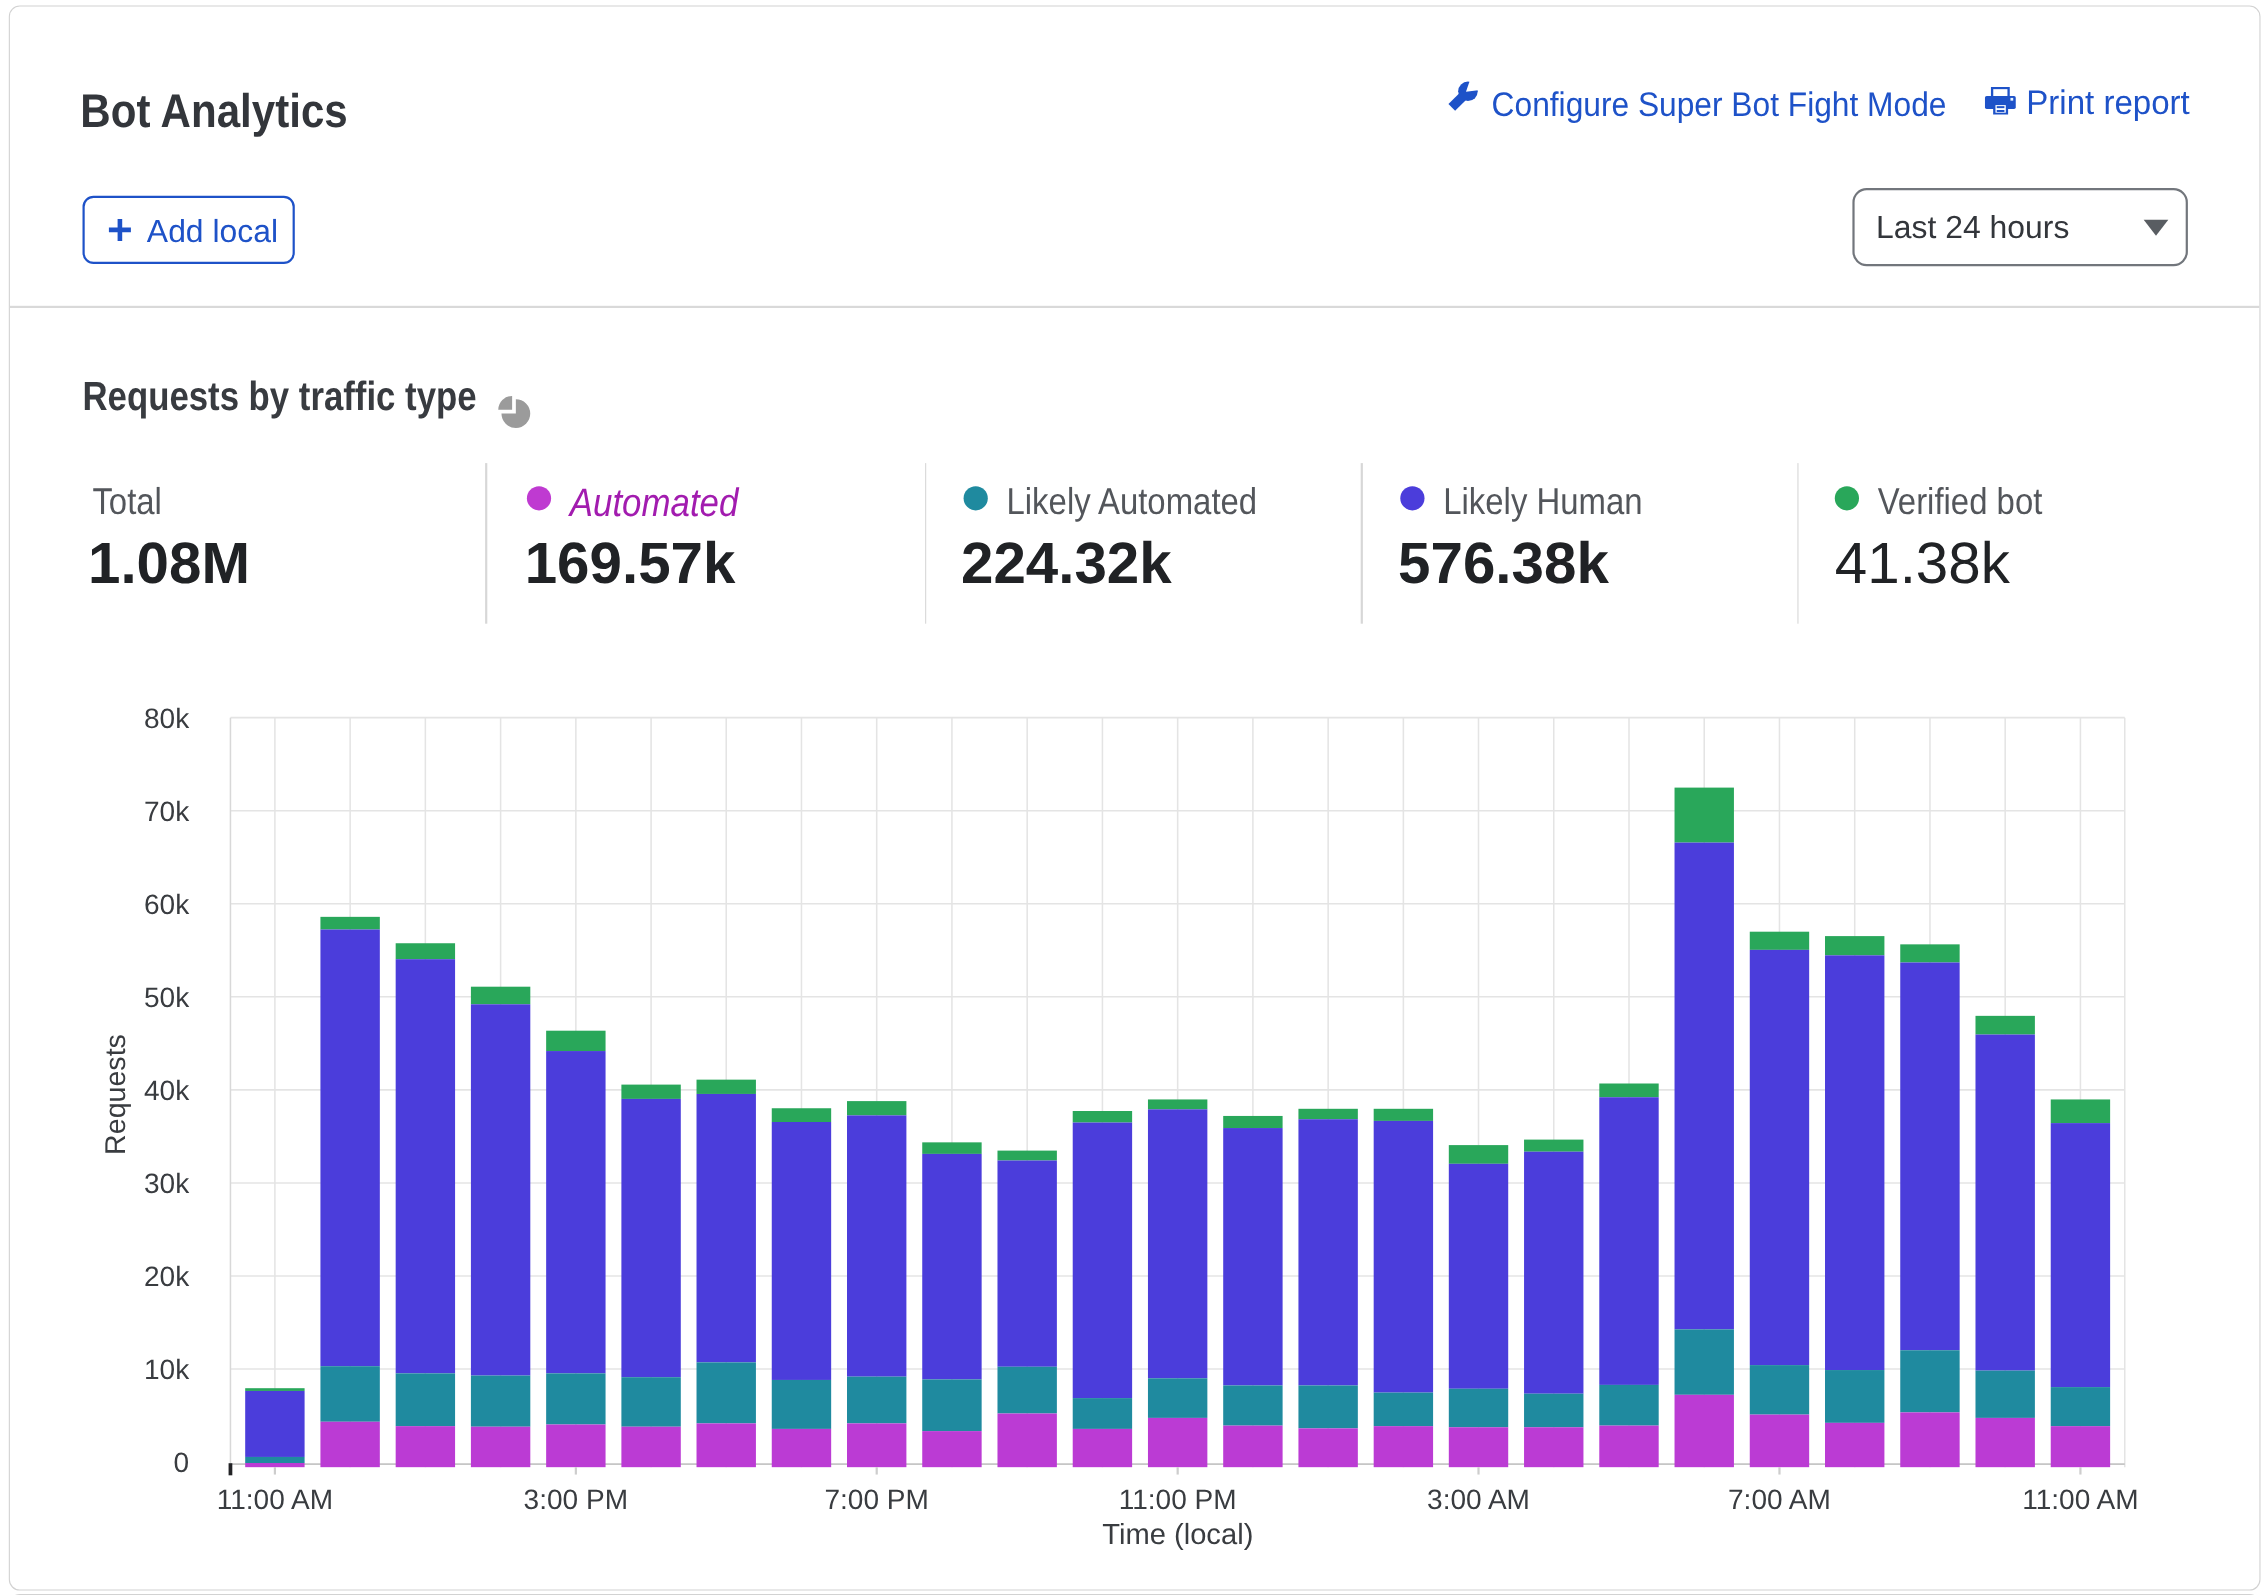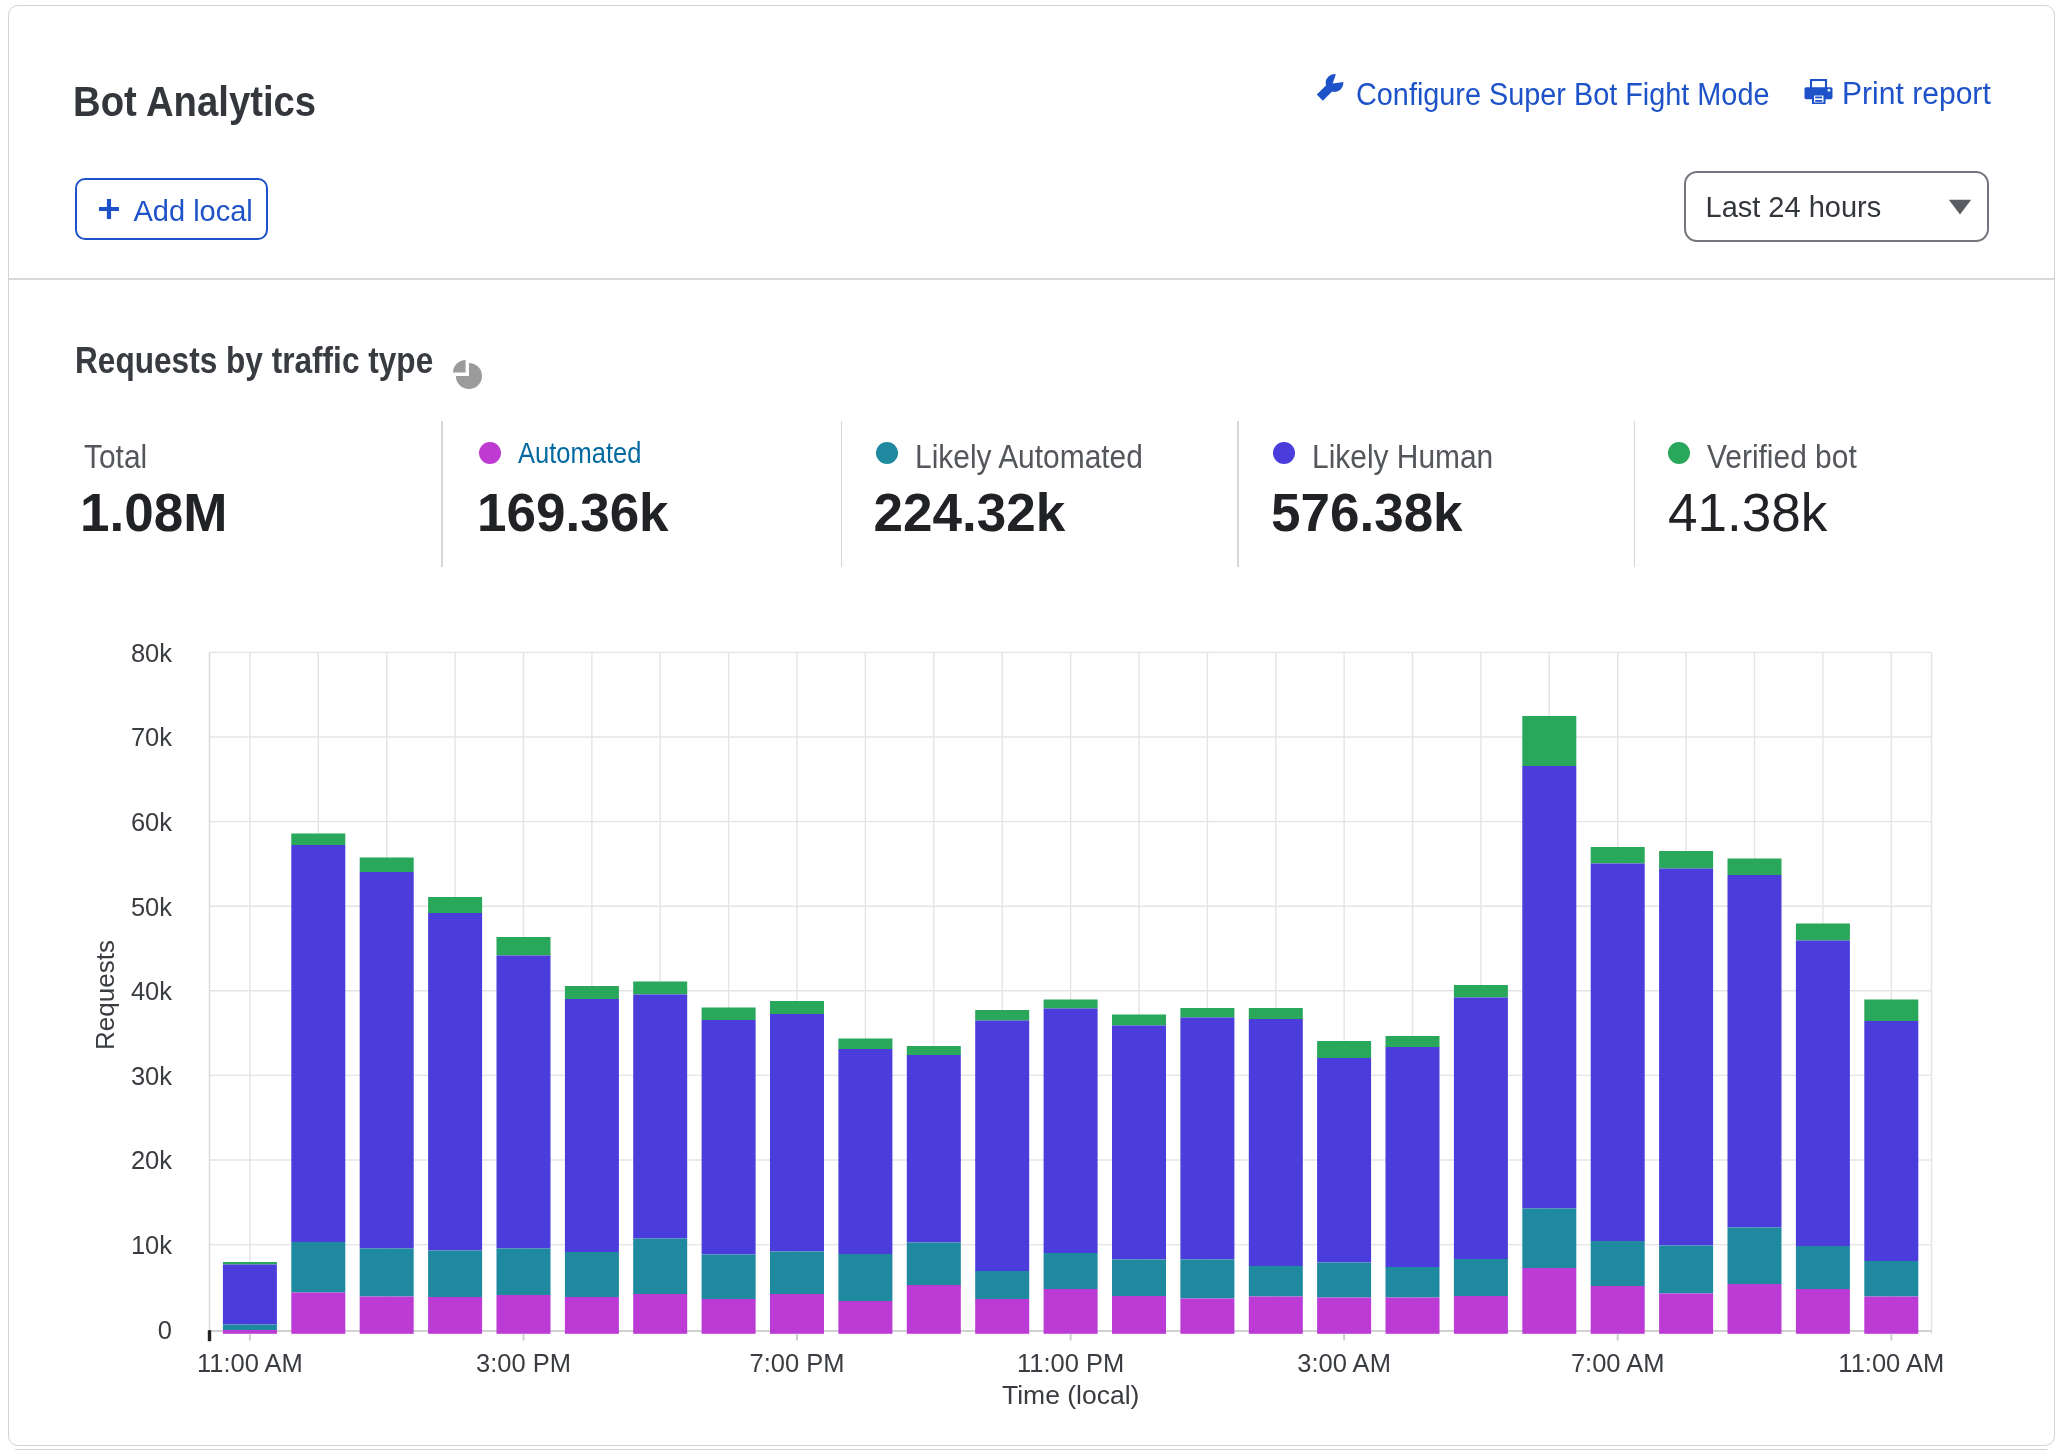--- a/index.html
+++ b/index.html
@@ -47,22 +47,22 @@
 <div class="abs" style="left:74.5px;top:342px;font-size:37px;font-weight:700;color:#383b40;line-height:1;"><span class="sx" style="transform:scaleX(0.854);">Requests by traffic type</span></div>
 <svg class="abs" style="left:452px;top:359px;" width="31" height="31" viewBox="0 0 32 32">
   <path d="M17.5 17.5 L17.5 4 A13.5 13.5 0 1 1 4 17.5 Z" fill="#9b9b9b"></path>
   <path d="M14 14 L1 14 A13 13 0 0 1 14 1 Z" fill="#9b9b9b"></path>
 </svg>
 
 <div class="abs" style="left:83.5px;top:439.2px;font-size:34px;color:#53565b;line-height:1;"><span class="sx" style="transform:scaleX(0.88);">Total</span></div>
 <div class="abs" style="left:80px;top:485.7px;font-size:53px;font-weight:700;color:#202225;line-height:1;">1.08M</div>
 <div class="abs" style="left:441.0px;top:421px;width:1.8px;height:146px;background:#d7d7d7;"></div>
 <div class="abs" style="left:479.0px;top:441.5px;width:22px;height:22px;border-radius:50%;background:#bf3ad1;"></div>
-<div class="abs" style="left:518.0px;top:439.2px;font-size:29px;color:#0369a1;line-height:1;"><span class="sx" style="transform:scaleX(0.88);">Automated</span></div>
-<div class="abs" style="left:477.0px;top:485.7px;font-size:53px;font-weight:700;color:#202225;line-height:1;">169.36k</div>
+<div class="abs" style="left:518.0px;top:439.2px;font-size:36px;color:#a21caf;line-height:1;font-style:italic;"><span class="sx" style="transform:scaleX(0.88);">Automated</span></div>
+<div class="abs" style="left:477.0px;top:485.7px;font-size:53px;font-weight:700;color:#202225;line-height:1;">169.57k</div>
 <div class="abs" style="left:840.5px;top:421px;width:1.8px;height:146px;background:#d7d7d7;"></div>
 <div class="abs" style="left:875.7px;top:441.5px;width:22px;height:22px;border-radius:50%;background:#1f8a9f;"></div>
 <div class="abs" style="left:914.7px;top:439.2px;font-size:34px;color:#53565b;line-height:1;"><span class="sx" style="transform:scaleX(0.88);">Likely Automated</span></div>
 <div class="abs" style="left:873.6px;top:485.7px;font-size:53px;font-weight:700;color:#202225;line-height:1;">224.32k</div>
 <div class="abs" style="left:1237.4px;top:421px;width:1.8px;height:146px;background:#d7d7d7;"></div>
 <div class="abs" style="left:1272.6px;top:441.5px;width:22px;height:22px;border-radius:50%;background:#4b3ddb;"></div>
 <div class="abs" style="left:1311.6px;top:439.2px;font-size:34px;color:#53565b;line-height:1;"><span class="sx" style="transform:scaleX(0.88);">Likely Human</span></div>
 <div class="abs" style="left:1271.0px;top:485.7px;font-size:53px;font-weight:700;color:#202225;line-height:1;">576.38k</div>
 <div class="abs" style="left:1633.7px;top:421px;width:1.8px;height:146px;background:#d7d7d7;"></div>
 <div class="abs" style="left:1668.4px;top:441.5px;width:22px;height:22px;border-radius:50%;background:#29a75a;"></div>

